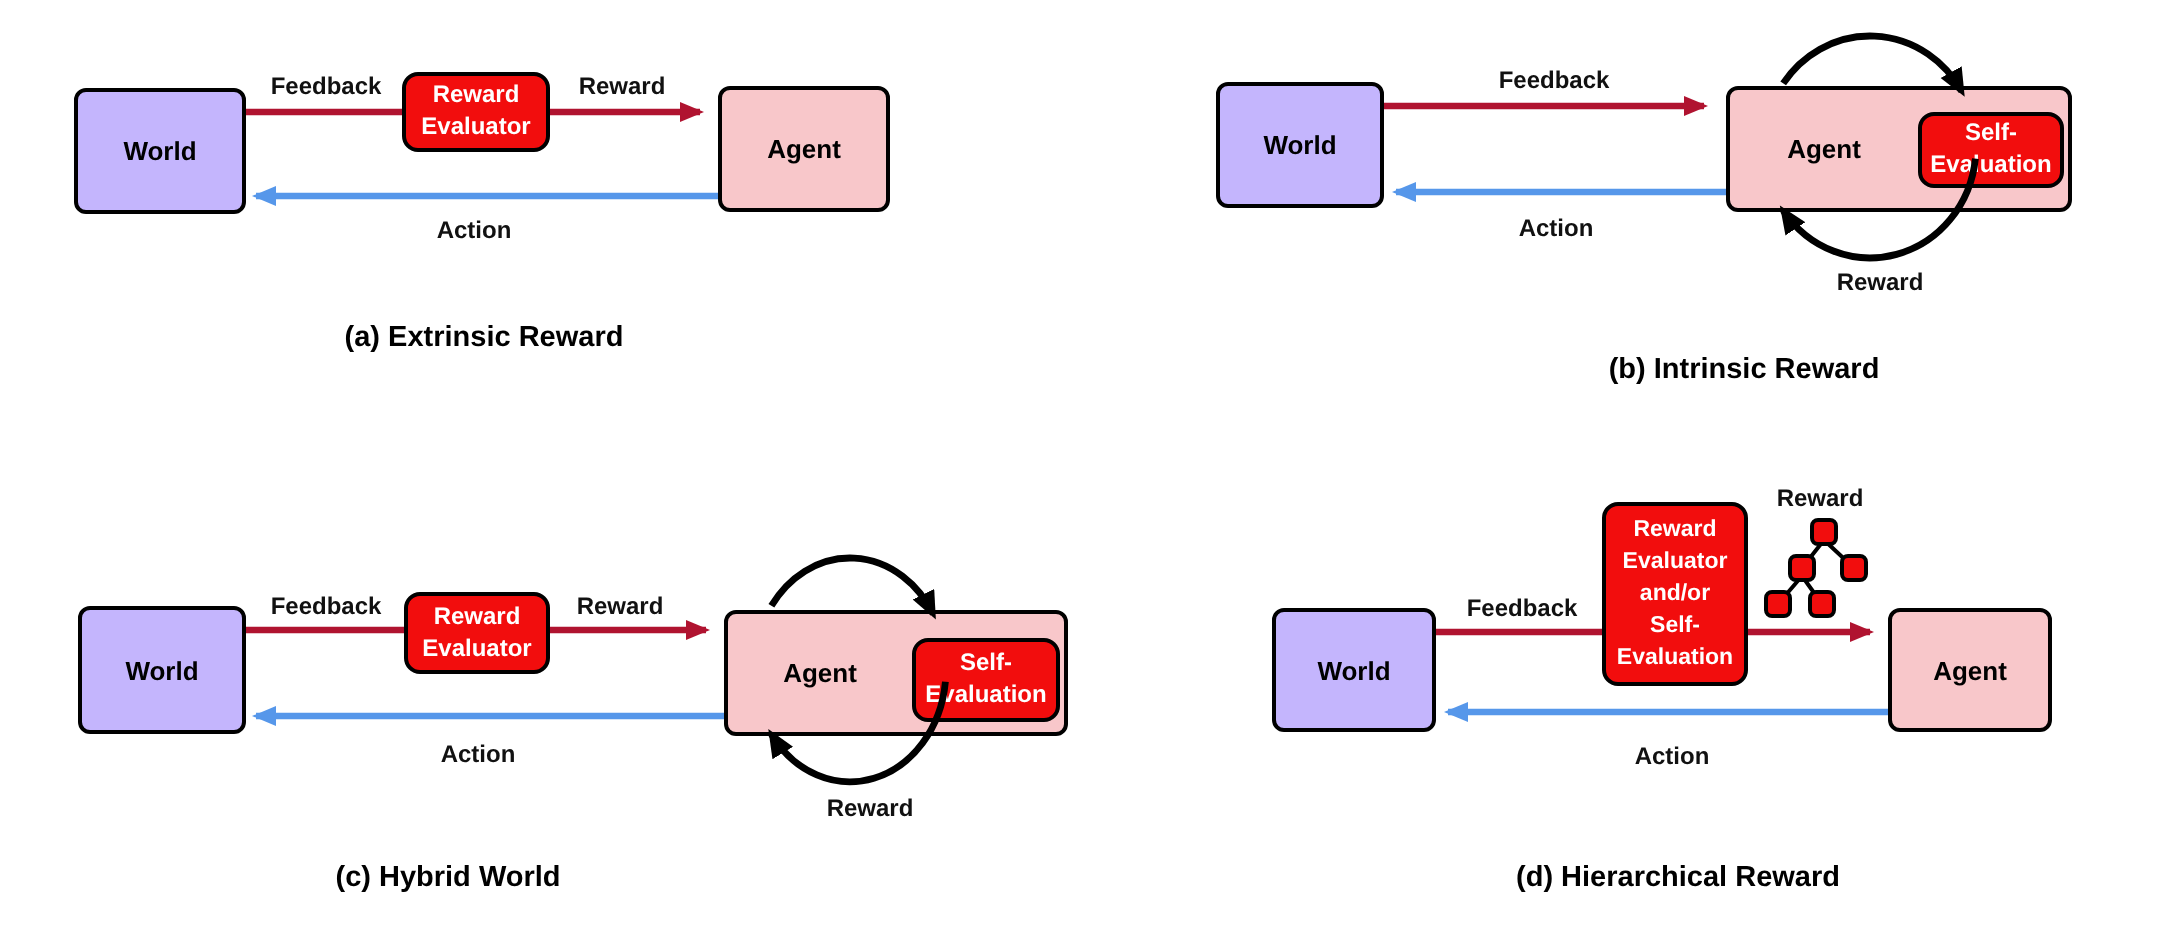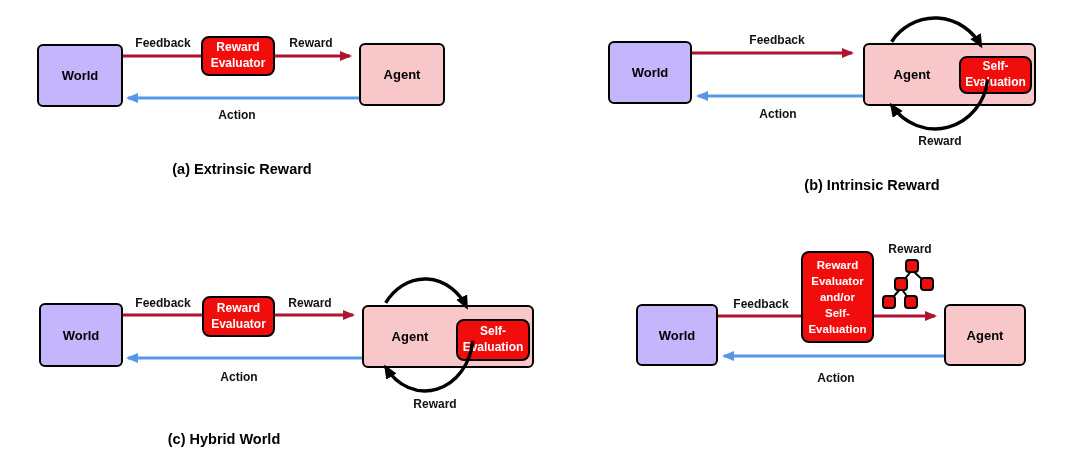--- a/index.html
+++ b/index.html
@@ -118,14 +118,15 @@
   <div class="box world" style="left:636px;top:304px;width:82px;height:62px;">World</div>
   <div class="box redbox" style="left:801px;top:251px;width:73px;height:92px;font-size:11.5px;line-height:1.4;">Reward
 Evaluator
 and/or
 Self-
 Evaluation</div>
   <div class="box agent" style="left:944px;top:304px;width:82px;height:62px;">Agent</div>
   <div class="lbl" style="left:761px;top:304px;">Feedback</div>
   <div class="lbl" style="left:910px;top:249px;">Reward</div>
   <div class="lbl" style="left:836px;top:378px;">Action</div>
+  <div class="caption" style="left:839px;top:439px;">(d) Hierarchical Reward</div>
 
 </div>
 
 </body></html>

